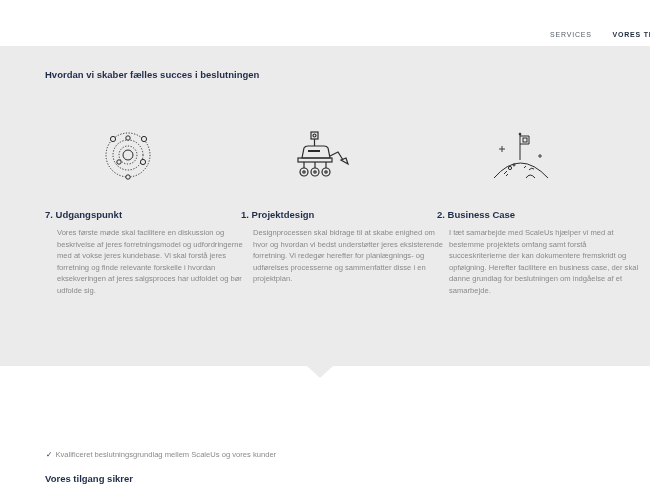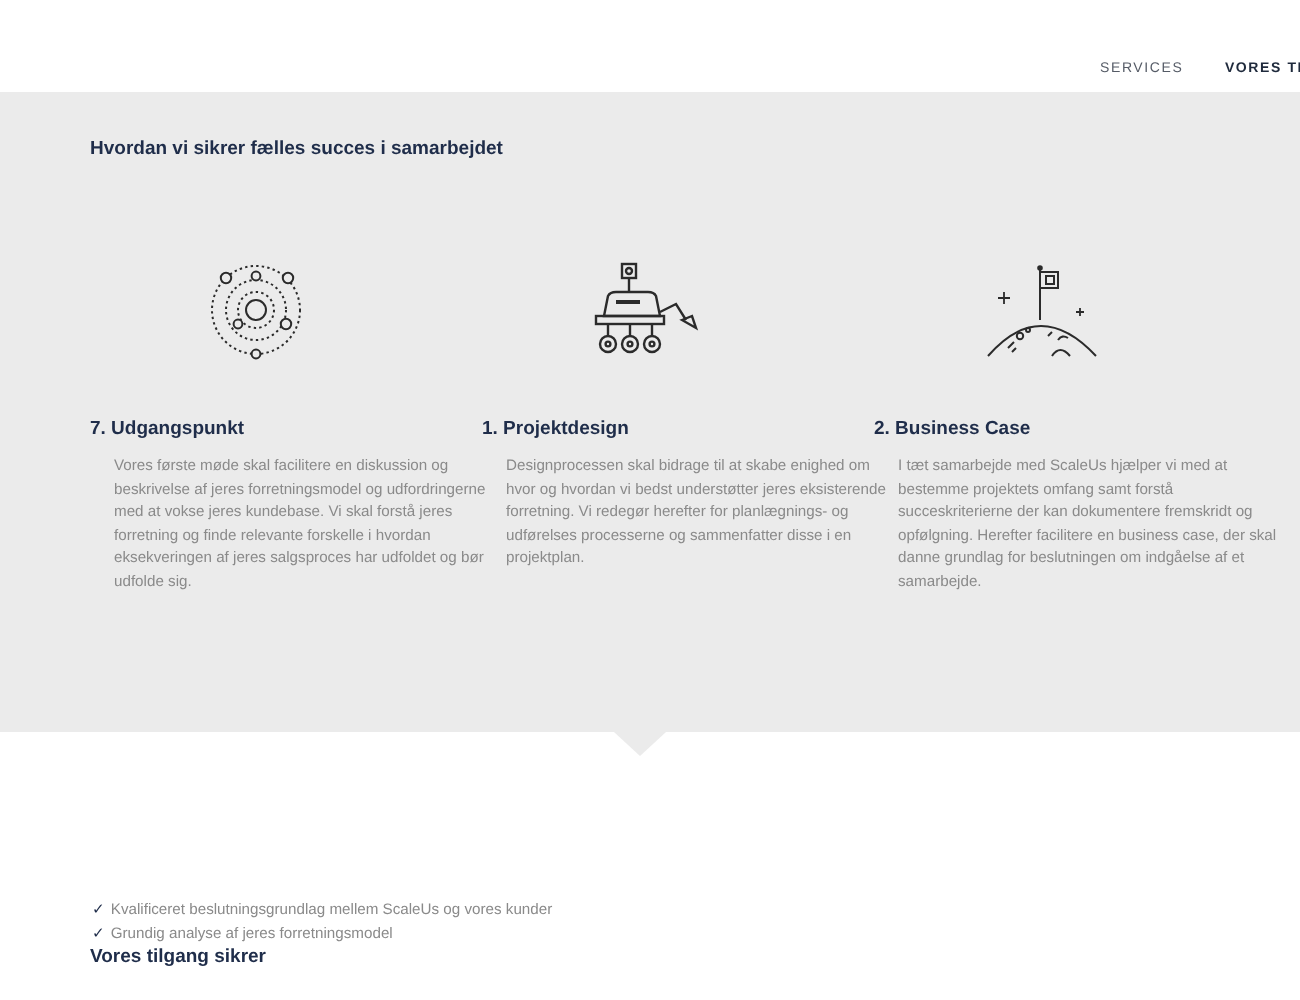--- a/index.html
+++ b/index.html
@@ -30,21 +30,21 @@
 <div class="header">
   <nav class="nav">
     <span class="inactive">SERVICES</span>
     <span class="active">VORES TILGANG</span>
   </nav>
 </div>
 
 <div class="band"></div>
 <div class="arrow"></div>
 
-<h2 class="band-title">Hvordan vi sikrer fælles succes i samarbejdet</h2>
+<h2 class="band-title">Hvordan vi skaber fælles succes i beslutningen</h2>
 
 <div class="col col1">
   <div class="icon">
     <svg width="56" height="50" viewBox="0 0 56 50" fill="none" stroke="#2b2b2b" stroke-width="1">
       <circle cx="28" cy="25" r="22" stroke-dasharray="1.2 1.6"></circle>
       <circle cx="28" cy="25" r="15" stroke-dasharray="1.2 1.6"></circle>
       <circle cx="28" cy="25" r="9" stroke-dasharray="1.2 1.6"></circle>
       <circle cx="28" cy="25" r="5" fill="#ebebeb"></circle>
       <circle cx="13" cy="9" r="2.6" fill="#ebebeb"></circle>
       <circle cx="28" cy="8" r="2.2" fill="#ebebeb"></circle>
@@ -102,14 +102,13 @@
       <path d="M34 48 q4 -6 9 0"></path>
     </svg>
   </div>
   <h3>2. Business Case</h3>
   <p>I tæt samarbejde med ScaleUs hjælper vi med at bestemme projektets omfang samt forstå succeskriterierne der kan dokumentere fremskridt og opfølgning. Herefter facilitere en business case, der skal danne grundlag for beslutningen om indgåelse af et samarbejde.</p>
 </div>
 
 <h2 class="bottom-title">Vores tilgang sikrer</h2>
 <ul class="list">
   <li><span class="check">✓</span><span>Kvalificeret beslutningsgrundlag mellem ScaleUs og vores kunder</span></li>
-  <li><span class="check">✓</span><span>Grundig analyse af jeres forretningsmodel</span></li>
 </ul>
 
 </body></html>

